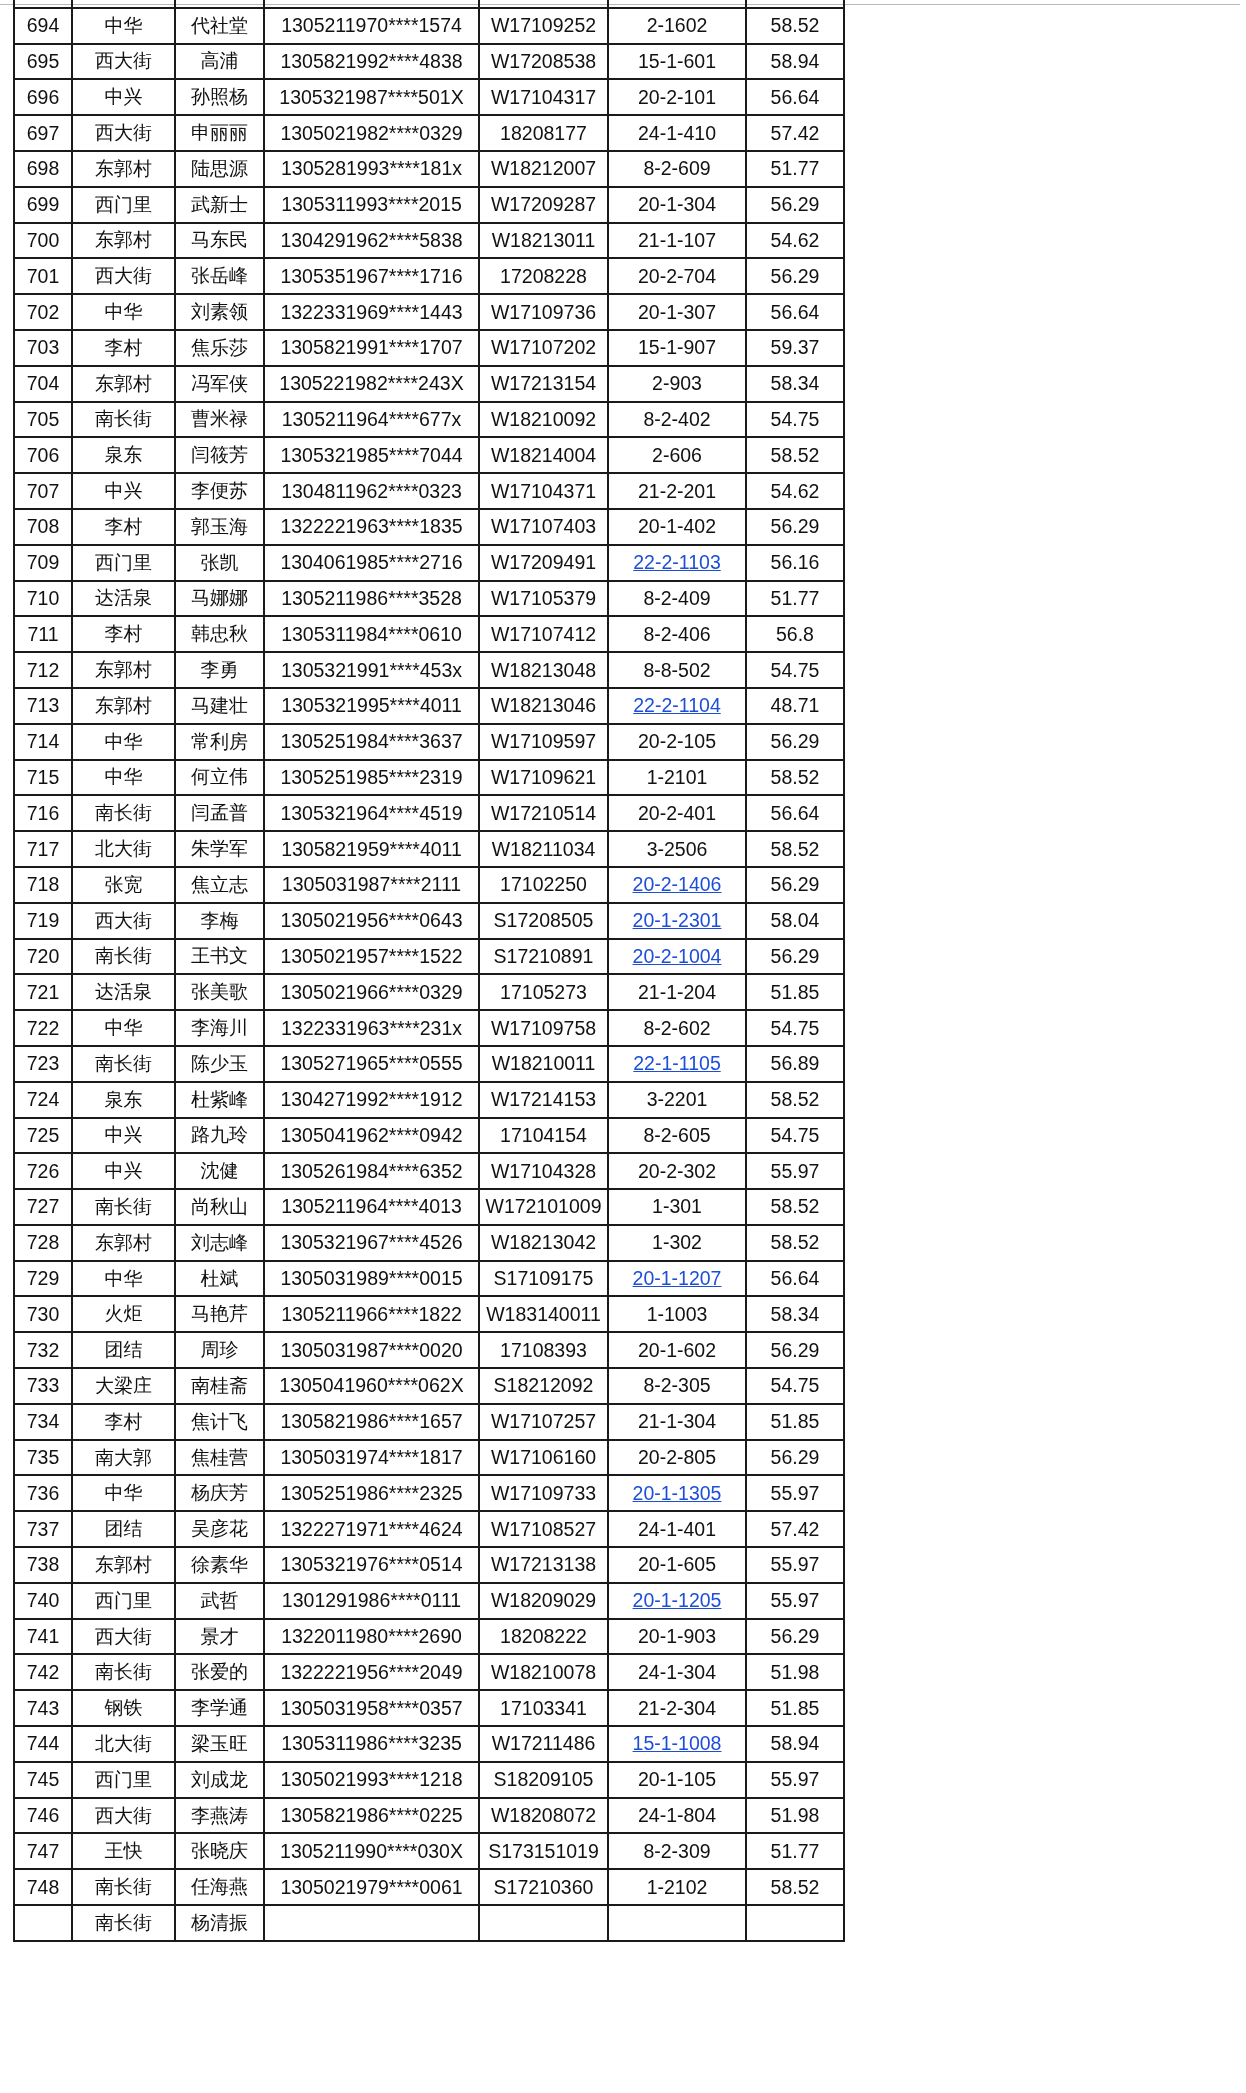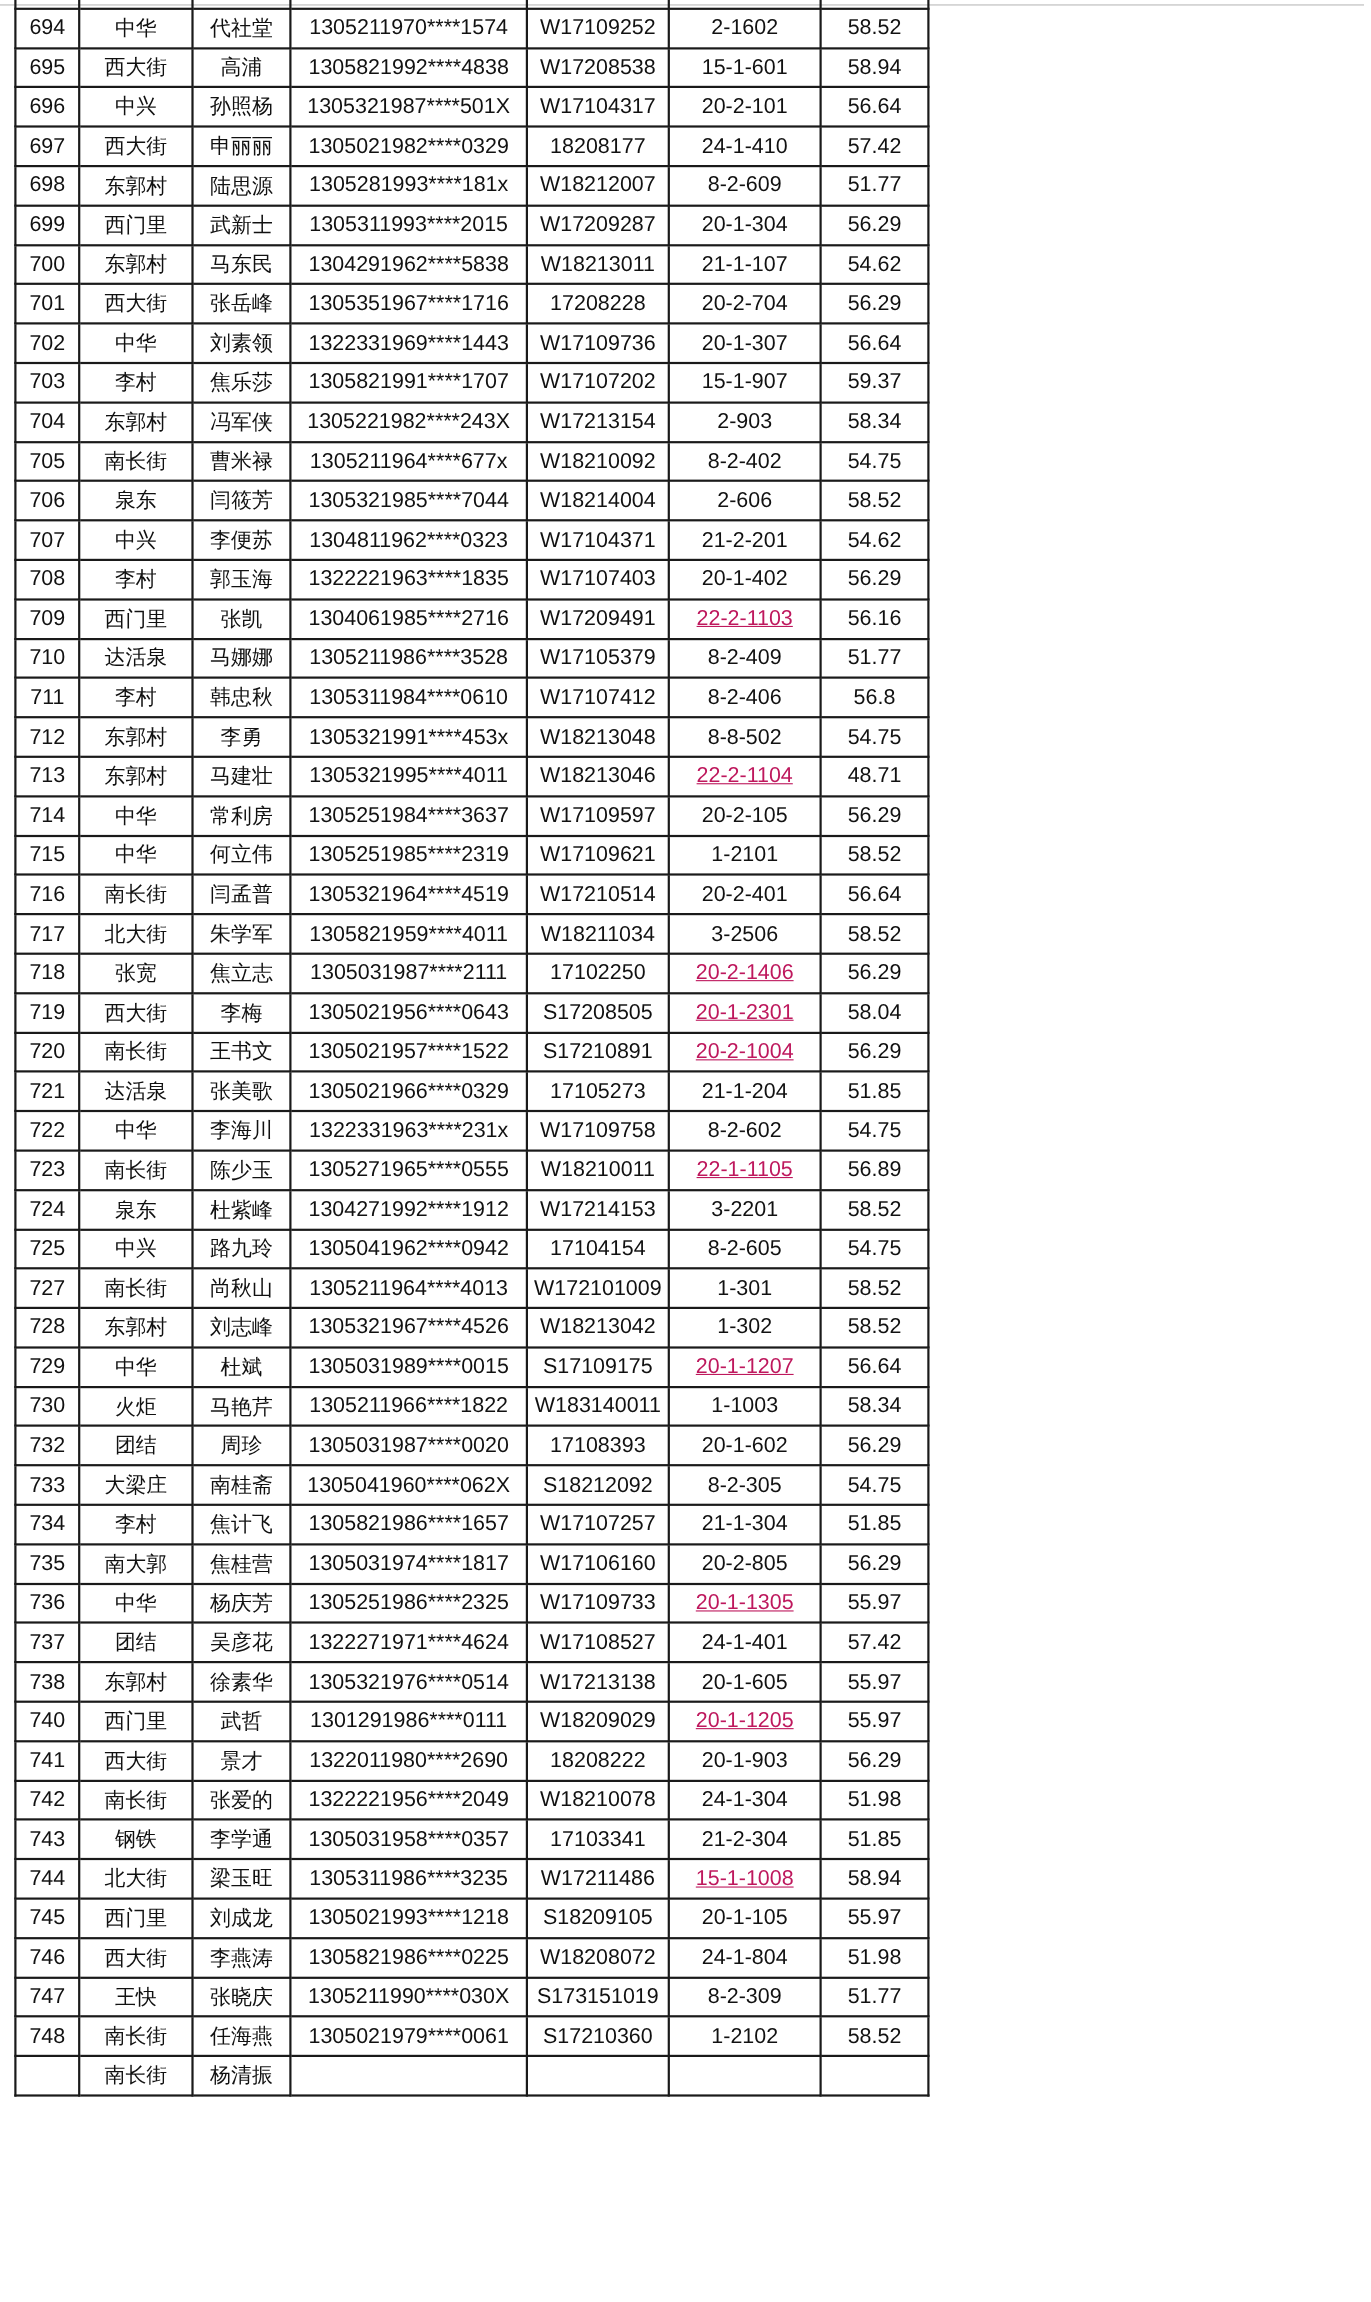--- a/index.html
+++ b/index.html
@@ -4,21 +4,21 @@
   <style>
     html, body { margin: 0; padding: 0; background: #ffffff; }
     body { width: 1246px; height: 2093px; overflow: hidden; position: relative;
            font-family: "Liberation Sans", "DejaVu Sans", sans-serif; color: #111; }
     .top-rule { position: absolute; left: 0; top: 4px; width: 1240px; height: 1px; background: #b9b9b9; }
     .sheet { position: absolute; left: 13px; top: -29px; }
     table { border-collapse: collapse; table-layout: fixed; }
     td { border: 2px solid #1a1a1a; height: 33.8px; padding: 0; text-align: center;
          vertical-align: middle; font-size: 19.5px; white-space: nowrap; overflow: hidden; }
     td.cjk { font-family: "DejaVu Sans", sans-serif; font-size: 19px; }
-    td a { color: #be185d; text-decoration: underline; text-align: center; }
+    td a { color: #1d4ed8; text-decoration: underline; text-align: center; }
     col.c0 { width: 58px; } col.c1 { width: 103px; } col.c2 { width: 89px; }
     col.c3 { width: 215px; } col.c4 { width: 129px; } col.c5 { width: 138px; } col.c6 { width: 98px; }
   </style>
 </head>
 <body>
 
 <div class="top-rule"></div>
 
 <div class="sheet">
   <table>
@@ -323,20 +323,29 @@
         <tr>
           <td>725</td>
           <td class="cjk">中兴</td>
           <td class="cjk">路九玲</td>
           <td>1305041962****0942</td>
           <td>17104154</td>
           <td>8-2-605</td>
           <td>54.75</td>
         </tr>
         <tr>
+          <td>726</td>
+          <td class="cjk">中兴</td>
+          <td class="cjk">沈健</td>
+          <td>1305261984****6352</td>
+          <td>W17104328</td>
+          <td>20-2-302</td>
+          <td>55.97</td>
+        </tr>
+        <tr>
           <td>727</td>
           <td class="cjk">南长街</td>
           <td class="cjk">尚秋山</td>
           <td>1305211964****4013</td>
           <td>W172101009</td>
           <td>1-301</td>
           <td>58.52</td>
         </tr>
         <tr>
           <td>728</td>

